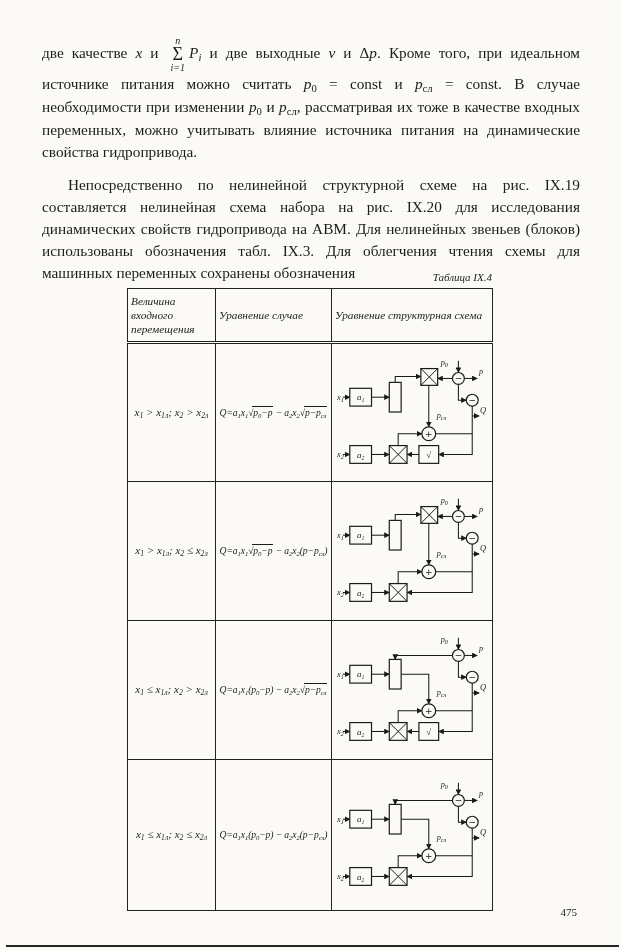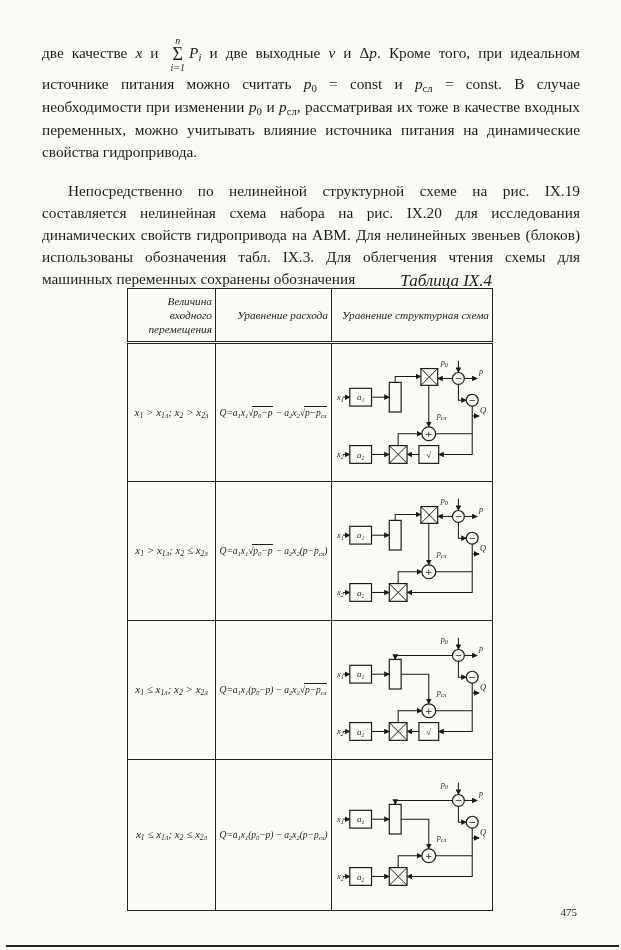--- a/index.html
+++ b/index.html
@@ -15,44 +15,44 @@
   }
   .scan-edge {
     position:absolute; left:6px; right:2px; bottom:3px;
     border-bottom:2px solid #242424;
   }
   .text-block {
     position:absolute; left:42px; top:36px; width:538px;
     font-size:15.3px; line-height:1.44; text-align:justify;
   }
   .para { text-align:justify; }
-  .para.indent { text-indent:26px; margin-top:17px; }
+  .para.indent { text-indent:26px; margin-top:11px; }
   .st-i { font-style:italic; }
   .st-sub { font-size:0.7em; vertical-align:-0.25em; }
   .rad { border-top:1.1px solid #1c1c1c; padding:0 1px; margin-left:-1px; }
   .sumwrap {
     display:inline-flex; flex-direction:column; align-items:center;
     vertical-align:middle; line-height:1; margin:0 4px;
   }
   .sum-top { font-size:10px; font-style:italic; }
   .sum-mid { font-size:18px; line-height:0.95; }
   .sum-bot { font-size:10px; font-style:italic; }
   .caption {
     position:absolute; top:271px; left:127px; width:365px;
-    text-align:right; font-style:italic; font-size:17px;
+    text-align:right; font-style:italic; font-size:11px;
   }
   table.ix4 {
     position:absolute; top:288px; left:127px; width:365px;
     border-collapse:collapse; table-layout:fixed;
     background:#fbfaf7;
   }
   table.ix4, table.ix4 th, table.ix4 td { border:1.3px solid #222; }
   table.ix4 th {
     font-style:italic; font-weight:normal; font-size:11.3px;
-    text-align:right; vertical-align:middle;
+    text-align:left; vertical-align:middle;
     padding:5px 3px; height:46px; line-height:1.25;
     border-bottom:3px double #222;
   }
   table.ix4 td { vertical-align:middle; text-align:center; overflow:hidden; }
   td.cond { font-style:italic; font-size:11px; }
   td.eq { font-style:italic; font-size:9.6px; letter-spacing:-0.1px; white-space:nowrap; padding:0 2px; }
   td.diag { padding:4px 1px; }
   td.diag svg { display:block; margin:0 auto; }
   tbody tr td { height:139px; }
   tbody tr:last-child td { height:151px; }
@@ -81,21 +81,21 @@
 
   <table class="ix4">
     <colgroup>
       <col style="width:88px">
         <col style="width:116px">
         <col style="width:161px">
     </colgroup>
     <thead>
       <tr>
         <th>Величина входного перемещения</th>
-        <th>Уравнение расхода</th>
+        <th>Уравнение случае</th>
         <th>Уравнение структурная схема</th>
       </tr>
     </thead>
     <tbody>
       <tr>
         <td class="cond"><span>x</span><span class="st-sub">1</span><span> &gt; x</span><span class="st-sub">1л</span><span>; x</span><span class="st-sub">2</span><span> &gt; x</span><span class="st-sub">2л</span></td>
         <td class="eq"><span>Q=a</span><span class="st-sub">1</span><span>x</span><span class="st-sub">1</span><span>√</span><span class="rad"><span>p</span><span class="st-sub">0</span><span>−p</span></span><span> − a</span><span class="st-sub">2</span><span>x</span><span class="st-sub">2</span><span>√</span><span class="rad"><span>p−p</span><span class="st-sub">сл</span></span></td>
         <td class="diag">
           <svg viewBox="0 0 158 118" width="156" height="118">
               <defs>

